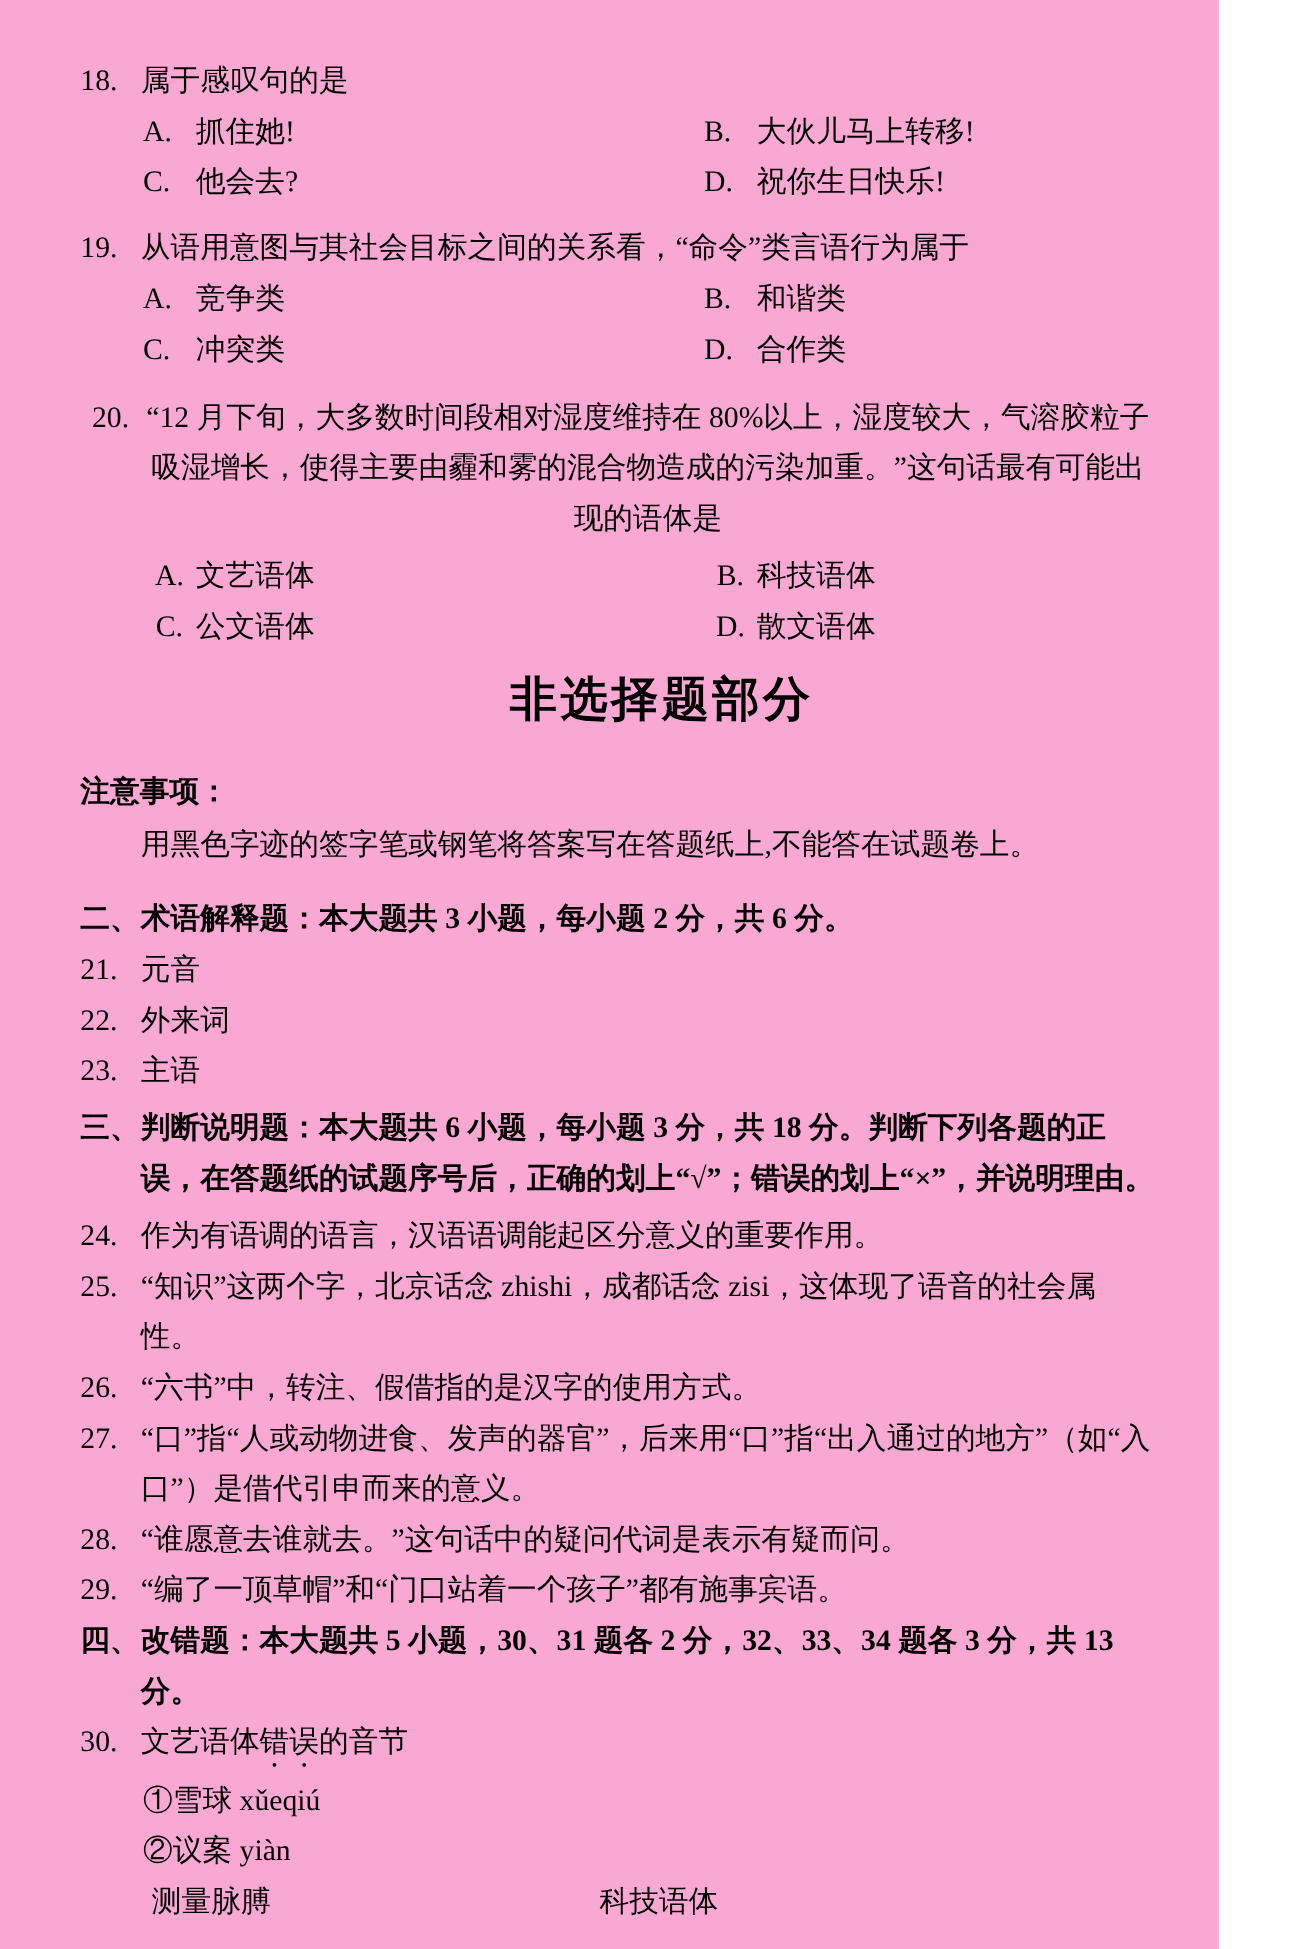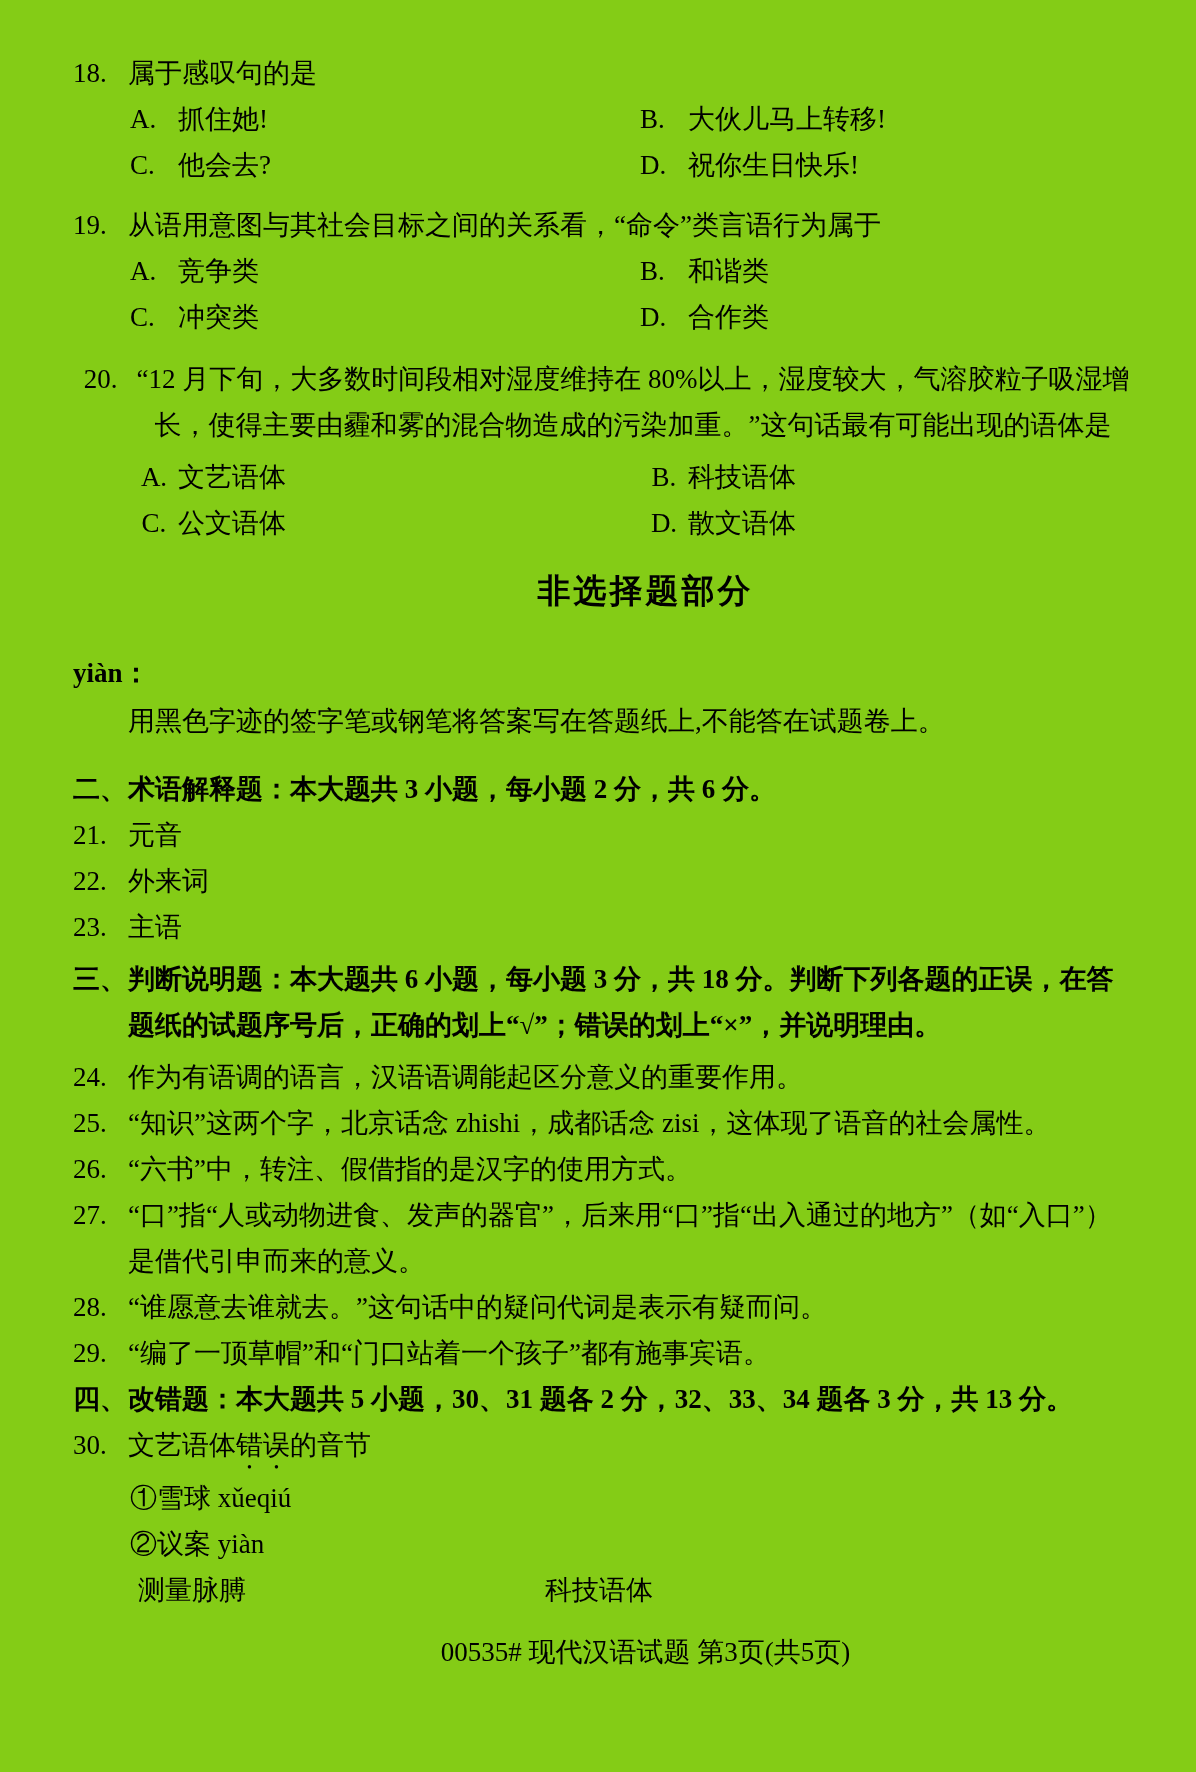--- a/index.html
+++ b/index.html
@@ -1,38 +1,38 @@
 <!DOCTYPE html>
 <html><head>
 <meta charset="utf-8">
 <style>
   html, body { margin: 0; padding: 0; background: #ffffff; }
   .page {
     position: relative;
-    width: 1196px;
+    width: 1108px;
     height: 1772px;
-    background: #84cc16;
+    background: #f9a8d4;
     color: #000;
     font-family: "Liberation Serif", "DejaVu Serif", serif;
     font-size: 27px;
     box-sizing: border-box;
     padding: 50px 58px 0 73px;
     overflow: hidden;
   }
   .line { line-height: 46px; }
   .q-row { display: flex; }
   .q-num { flex: none; width: 55px; }
   .q-text { flex: 1; }
   .opt-row { display: flex; margin-left: 57px; line-height: 46px; }
   .opt { display: flex; }
   .opt-col1 { width: 510px; flex: none; }
   .opt-label { flex: none; width: 48px; }
   .section-title {
     font-weight: bold;
-    font-size: 33px;
+    font-size: 43px;
     line-height: 62px;
     text-align: center;
     padding-left: 80px;
     letter-spacing: 3px;
     margin-top: 14px;
   }
   .notice-heading { font-weight: bold; margin-top: 28px; }
   .notice-body { margin-left: 55px; margin-top: 2px; }
   .sec-heading { font-weight: bold; display: flex; }
   .sec-num { flex: none; width: 55px; }
@@ -139,21 +139,21 @@
       </span>
       <span class="opt">
         <span class="opt-label">D.</span>
         <span>散文语体</span>
       </span>
     </div>
   </div>
 
   <div class="section-title">非选择题部分</div>
 
-  <div class="notice-heading line">yiàn：</div>
+  <div class="notice-heading line">注意事项：</div>
   <div class="notice-body line">用黑色字迹的签字笔或钢笔将答案写在答题纸上,不能答在试题卷上。</div>
 
   <div class="sec-heading line mt22">
     <span class="sec-num">二、</span>
     <span class="sec-text">术语解释题：本大题共 3 小题，每小题 2 分，共 6 分。</span>
   </div>
   <div class="q-row line">
     <span class="q-num">21.</span>
     <span class="q-text">元音</span>
   </div>

